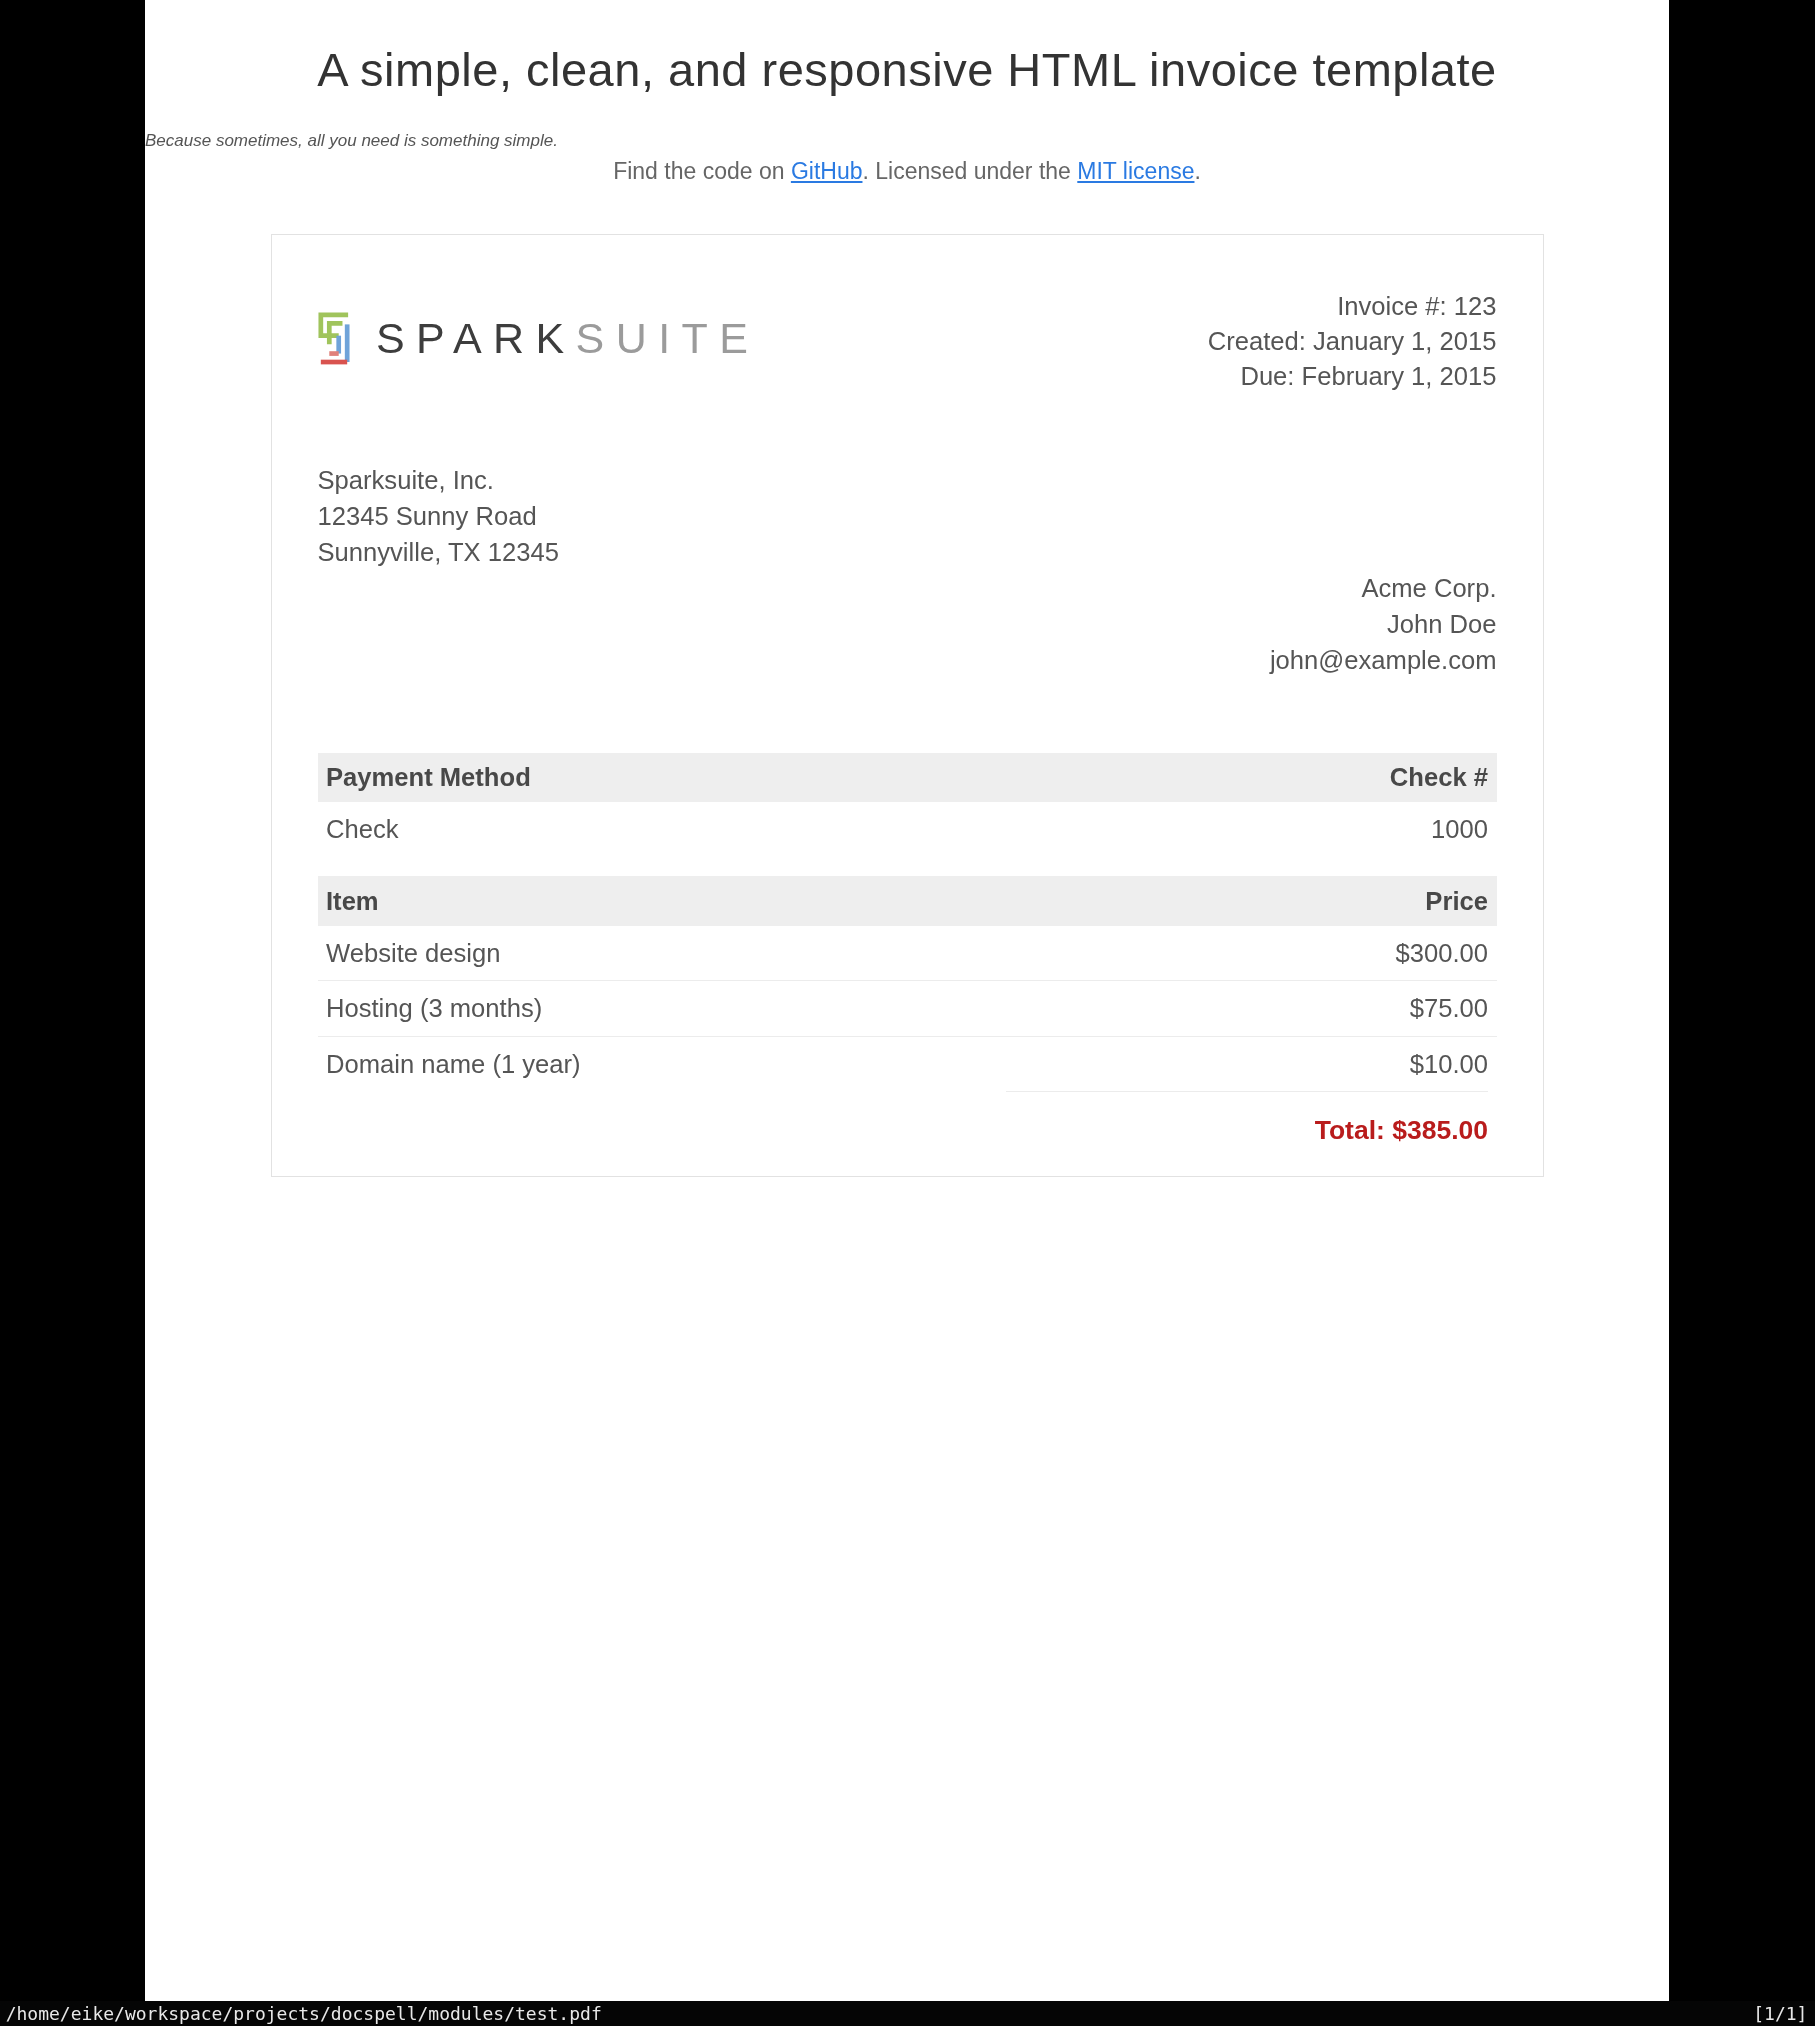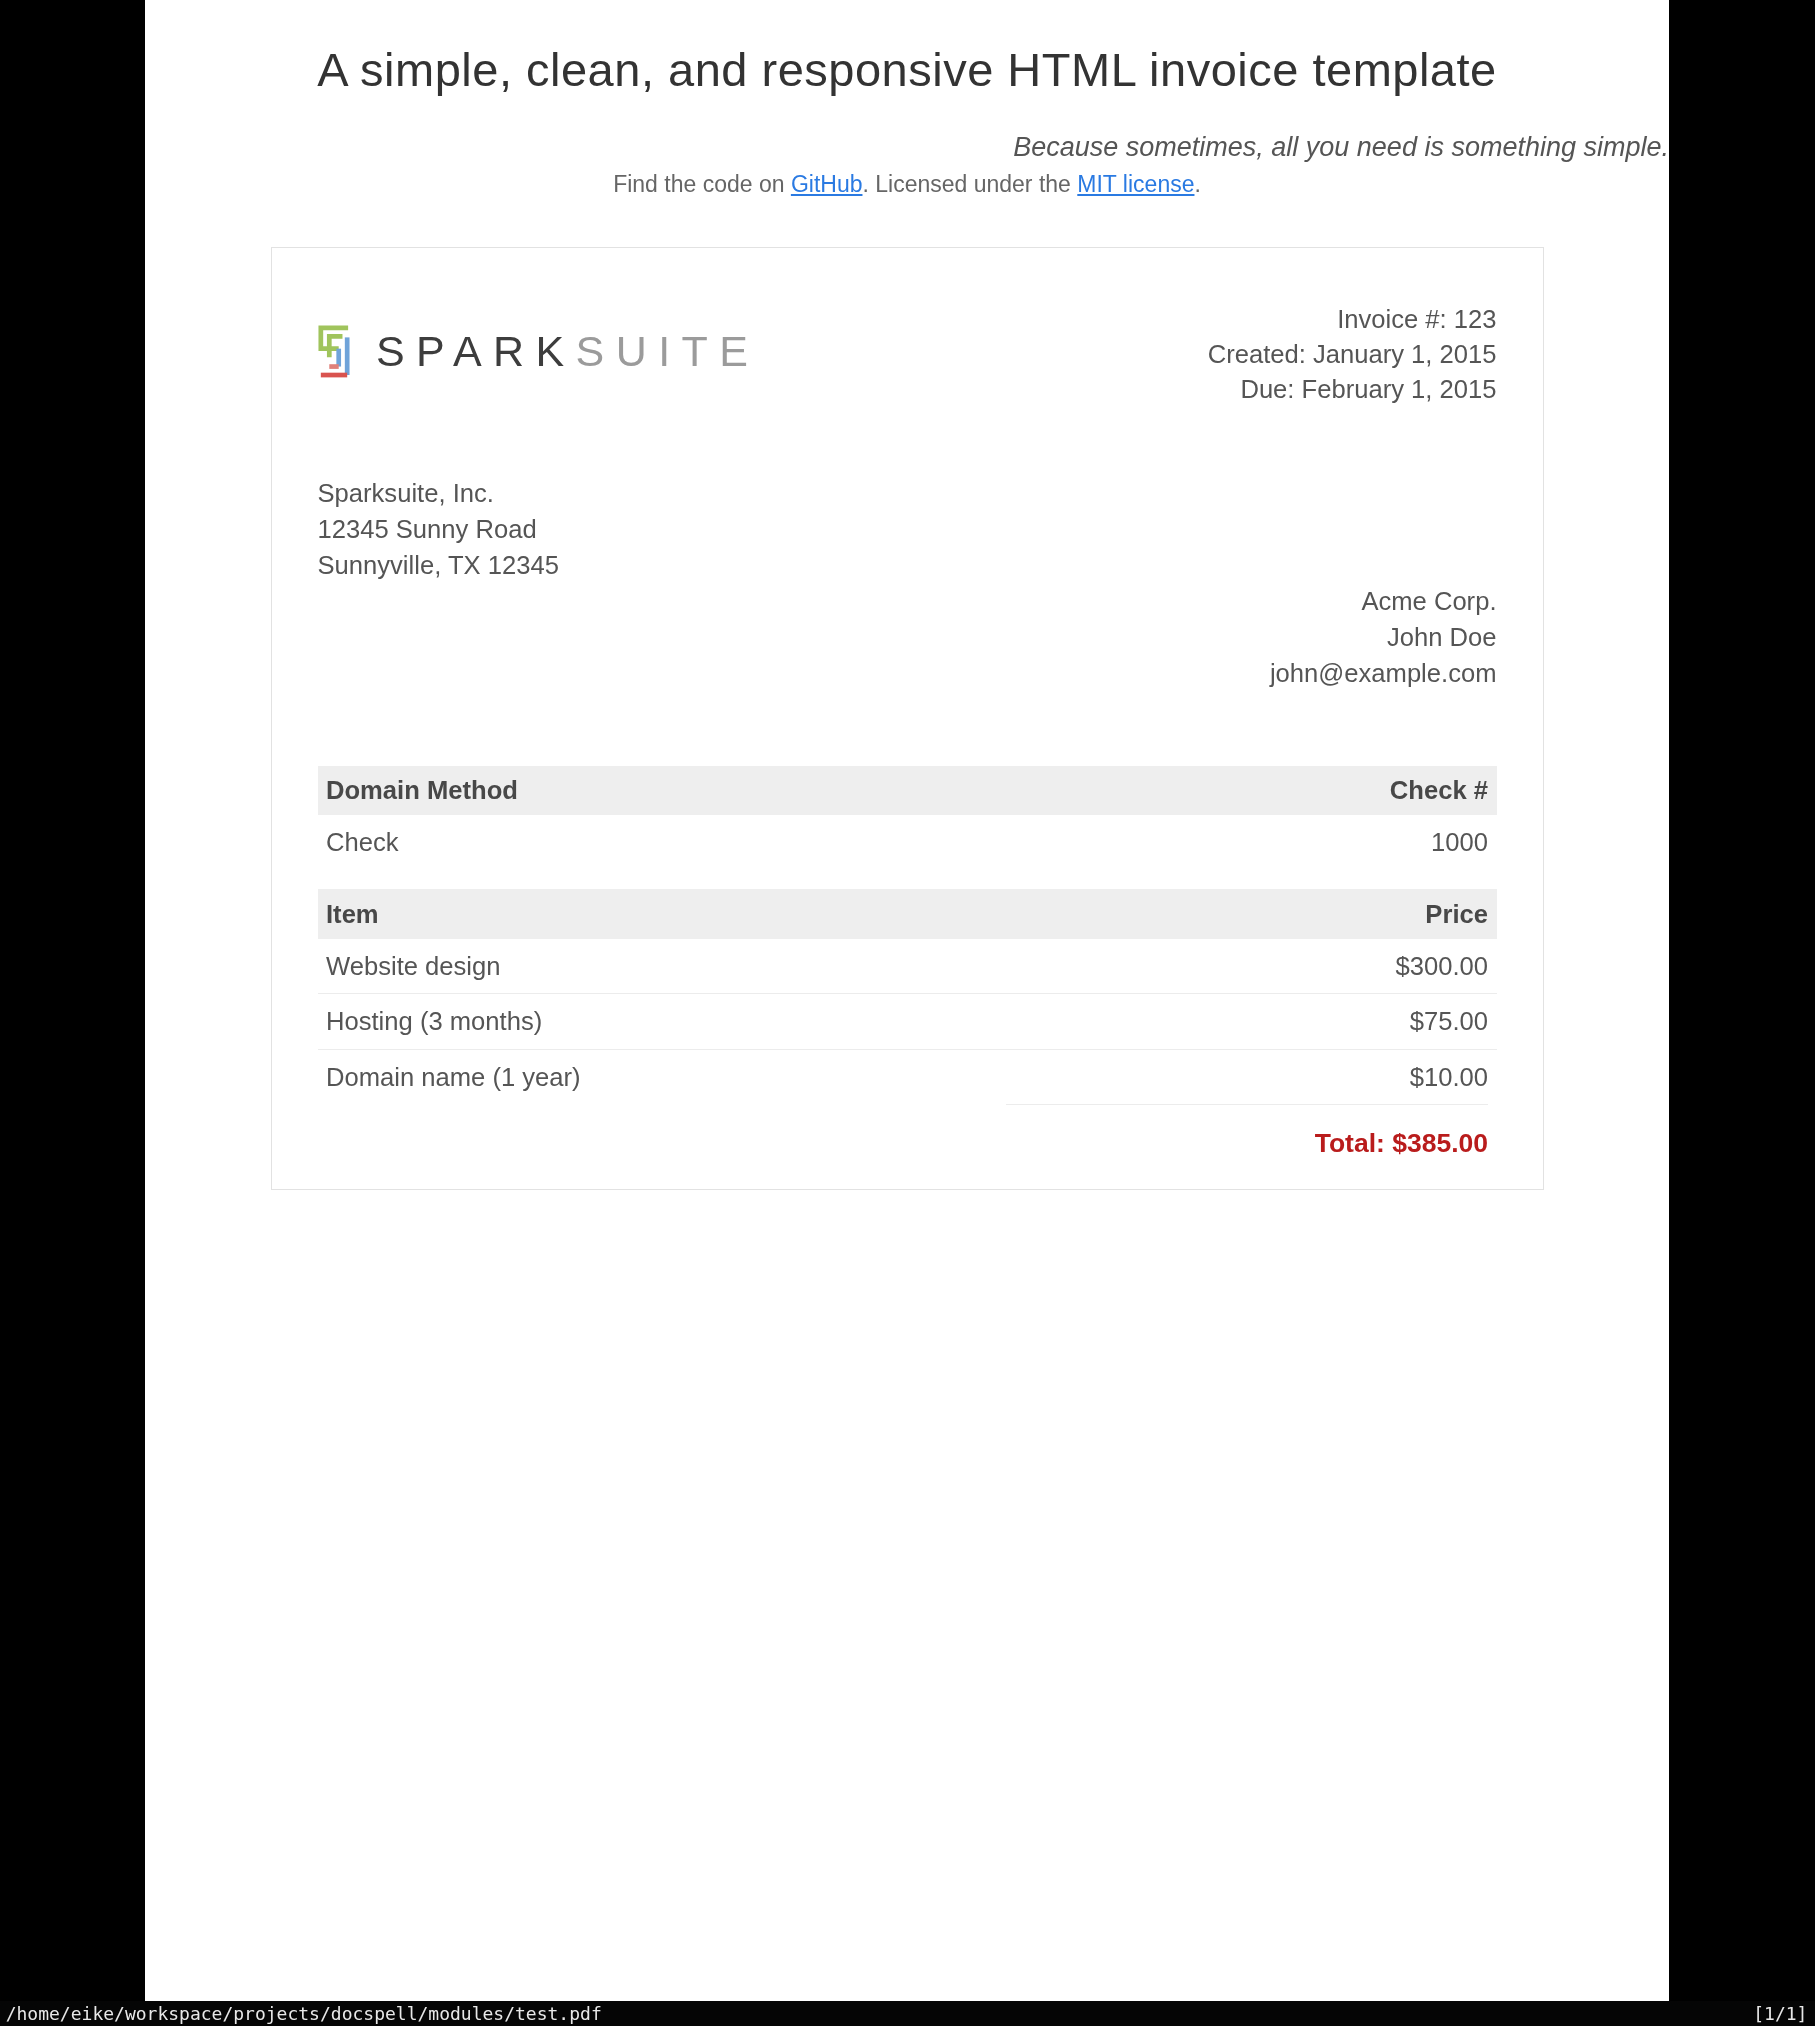--- a/index.html
+++ b/index.html
@@ -18,23 +18,23 @@
   .doc-title {
     padding-top:41px;
     text-align:center;
     font-size:47px; line-height:1.25;
     font-weight:300;
     letter-spacing:0.5px;
     color:#333;
   }
   .doc-subtitle {
     margin-top:30px;
-    text-align:right;
+    text-align:left;
     font-style:italic;
-    font-size:27px; line-height:1.3;
+    font-size:17px; line-height:1.3;
     color:#555;
   }
   .doc-links {
     margin-top:5px;
     text-align:center;
     font-size:23px; line-height:1.25;
     color:#666;
   }
   .doc-links a {
     color:#2a7ae2;
@@ -164,21 +164,21 @@
       </div>
       <div class="addr-to">
         <div>Acme Corp.</div>
         <div>John Doe</div>
         <div>john@example.com</div>
       </div>
     </div>
 
     <div class="tbl">
       <div class="tbl-header payment-header">
-        <div class="col1">Domain Method</div>
+        <div class="col1">Payment Method</div>
         <div class="col2">Check #</div>
       </div>
       <div class="tbl-row payment-row">
         <div class="col1">Check</div>
         <div class="col2">1000</div>
       </div>
     </div>
 
     <div class="tbl">
       <div class="tbl-header">

